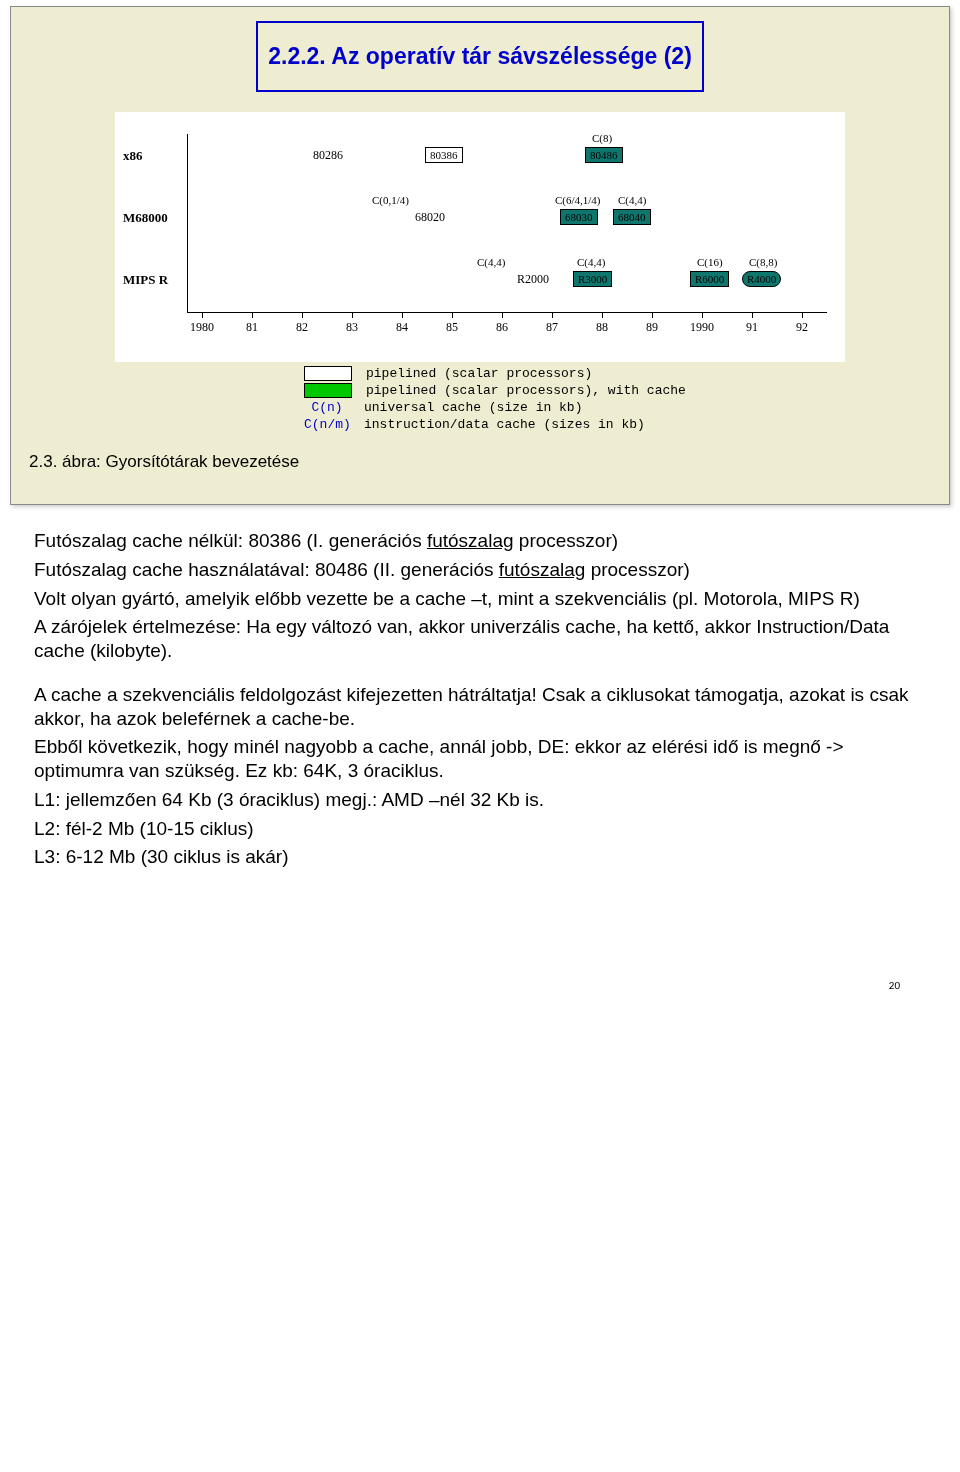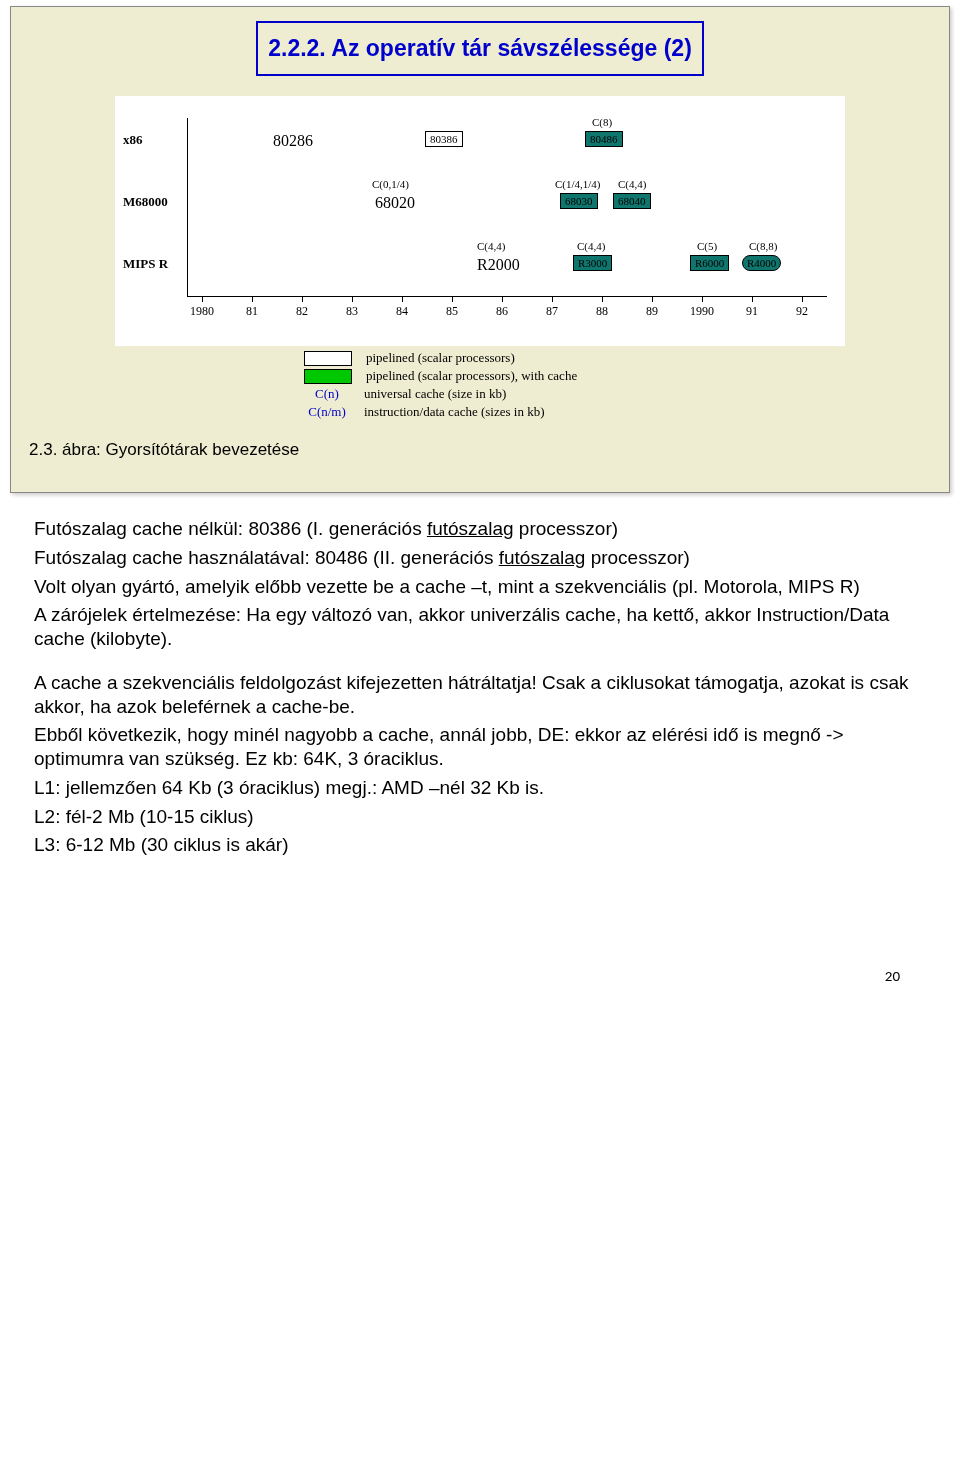--- a/index.html
+++ b/index.html
@@ -17,21 +17,21 @@
     background: #eeedd1;
     padding: 10px 18px 26px 18px;
   }
   .slide-title-wrap {
     text-align: center;
     margin: 4px 0 6px 0;
   }
   .slide-title {
     display: inline-block;
     border: 2px solid #0000cc;
-    padding: 12px 10px;
+    padding: 20px 10px;
     font-family: Arial, sans-serif;
     font-size: 23px;
     font-weight: bold;
     color: #0000cc;
   }
   .chart-zone {
     position: relative;
     width: 730px;
     height: 250px;
     margin: 20px auto 0 auto;
@@ -64,34 +64,35 @@
   .proc-box {
     position: absolute;
     border: 1px solid #000;
     font-size: 11px;
     padding: 1px 4px;
     background: #fff;
     text-align: center;
   }
   .proc-text {
     position: absolute;
-    font-size: 16px;
-    text-align: center;
+    font-size: 12px;
+    text-align: center;
+    margin-left: 40px;
   }
   .c-label {
     position: absolute;
     font-size: 11px;
     text-align: center;
   }
   .green { background: #0f766e; }
   .legend-zone {
     position: relative;
     width: 520px;
     margin: 4px auto 0 auto;
-    font-family: Liberation Serif, serif;
+    font-family: Liberation Mono, monospace;
     font-size: 13px;
   }
   .legend-row { display: flex; align-items: center; margin: 2px 0; }
   .legend-swatch {
     width: 46px;
     height: 13px;
     border: 1px solid #000;
     margin-right: 14px;
     margin-left: 84px;
   }
@@ -114,21 +115,21 @@
     font-family: Liberation Sans, sans-serif;
     font-size: 19px;
     line-height: 1.25;
     color: #000;
   }
   .body-text p { margin: 0 0 5px 0; }
   .body-text .spaced { margin-top: 20px; }
   .u { text-decoration: underline; }
   .page-num {
     text-align: right;
-    font-size: 15px;
+    font-size: 11px;
     color: #000;
     margin: 110px 60px 30px 0;
     font-family: Calibri, Arial, sans-serif;
   }
 </style>
 </head>
 <body>
 
 <div class="slide-frame">
   <div class="slide-title-wrap">
@@ -145,30 +146,30 @@
 
     <div class="axis-line" style="left:72px; top:200px; width:640px; height:1px;"></div>
 
     <div class="proc-text" style="left:158px; top:36px;">80286</div>
     <div class="proc-box" style="left:310px; top:35px;">80386</div>
     <div class="c-label" style="left:477px; top:20px;">C(8)</div>
     <div class="proc-box green" style="left:470px; top:35px;">80486</div>
 
     <div class="c-label" style="left:257px; top:82px;">C(0,1/4)</div>
     <div class="proc-text" style="left:260px; top:98px;">68020</div>
-    <div class="c-label" style="left:440px; top:82px;">C(1/4,1/4)</div>
+    <div class="c-label" style="left:440px; top:82px;">C(6/4,1/4)</div>
     <div class="proc-box green" style="left:445px; top:97px;">68030</div>
     <div class="c-label" style="left:503px; top:82px;">C(4,4)</div>
     <div class="proc-box green" style="left:498px; top:97px;">68040</div>
 
     <div class="c-label" style="left:362px; top:144px;">C(4,4)</div>
     <div class="proc-text" style="left:362px; top:160px;">R2000</div>
     <div class="c-label" style="left:462px; top:144px;">C(4,4)</div>
     <div class="proc-box green" style="left:458px; top:159px;">R3000</div>
-    <div class="c-label" style="left:582px; top:144px;">C(5)</div>
+    <div class="c-label" style="left:582px; top:144px;">C(16)</div>
     <div class="proc-box green" style="left:575px; top:159px;">R6000</div>
     <div class="c-label" style="left:634px; top:144px;">C(8,8)</div>
     <div class="proc-box green" style="left:627px; top:159px;border-radius:8px;">R4000</div>
 
     <div class="tick" style="left:87px;"></div>
       <div class="tick-label" style="left:87px;">1980</div>
     <div class="tick" style="left:137px;"></div>
       <div class="tick-label" style="left:137px;">81</div>
     <div class="tick" style="left:187px;"></div>
       <div class="tick-label" style="left:187px;">82</div>

